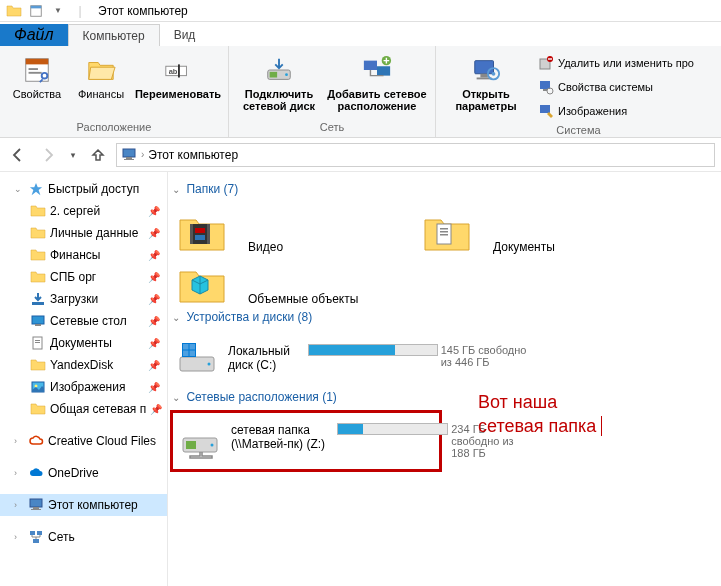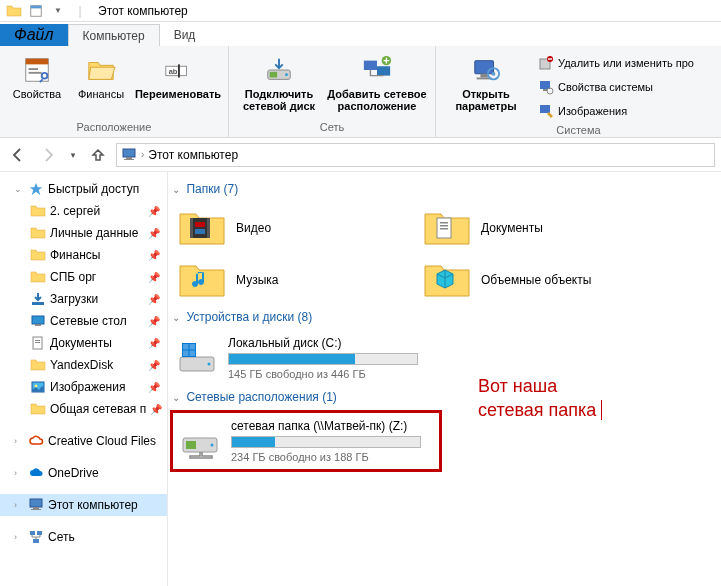--- a/index.html
+++ b/index.html
@@ -39,30 +39,30 @@
 .tree-item.selected { background: #cde8ff; }
 .tree-caret { width: 10px; color: #888; font-size: 9px; }
 .tree-ico { width: 16px; height: 16px; display: inline-flex; align-items: center; justify-content: center; flex-shrink: 0; }
 .tree-item .pin { margin-left: auto; margin-right: 6px; color: #7a7a7a; font-size: 10px; }
 .spacer { height: 10px; }
 
 .content { flex: 1; padding: 6px 4px 6px 2px; overflow: auto; position: relative; }
 .group-hdr { display: flex; align-items: center; gap: 6px; color: #1a5fa6; font-size: 12px; margin: 4px 0 6px 2px; }
 .group-hdr .chev { font-size: 10px; color: #7a7a7a; }
 .folders-grid { display: flex; flex-wrap: wrap; }
-.folder-item { width: 245px; height: 52px; display: flex; align-items: center; gap: 10px; padding-left: 8px; }
+.folder-item { width: 245px; height: 52px; display: flex; align-items: flex-end; gap: 22px; padding-left: 8px; }
 .folder-ico-wrap { width: 48px; height: 40px; position: relative; }
 .folder-back { position: absolute; inset: 0; }
 .folder-overlay { position: absolute; left: 10px; top: 8px; width: 24px; height: 24px; }
 .folder-label { font-size: 12px; }
 
 .drive-item { width: 248px; height: 56px; display: flex; align-items: center; gap: 10px; padding: 4px 6px; }
 .drive-item.highlighted { border: 3px solid #c00000; width: 272px; height: 62px; }
 .drive-ico { width: 42px; height: 42px; display: flex; align-items: center; justify-content: center; }
-.drive-info { flex: 1; display: flex; flex-direction: column; gap: 3px; justify-content: flex-end; }
+.drive-info { flex: 1; display: flex; gap: 3px; justify-content: flex-end; }
 .drive-title { font-size: 12px; }
 .drive-bar { width: 190px; height: 12px; border: 1px solid #b8b8b8; background: #eaeaea; position: relative; }
 .drive-fill { position: absolute; left: 0; top: 0; bottom: 0; background: #26a0da; }
 .drive-sub { font-size: 11px; color: #6b6b6b; }
 
 .annotation { position: absolute; color: #c00000; font-size: 18px; font-family: "Segoe UI", sans-serif; line-height: 24px; }
 .annotation .caret { border-right: 1px solid #c00000; animation: none; }
 
 .folder-svg-back { fill: #ffd86b; stroke: #d9a431; stroke-width: 0.5; }
 </style>
@@ -436,31 +436,20 @@
             </svg>
         </div>
         <span class="folder-label">Документы</span>
       </div>
       <div class="folder-item">
         <div class="folder-ico-wrap">
           <svg class="folder-back" viewBox="0 0 48 40">
               <path d="M2 6h16l3 4h25v26H2z" fill="#ffd86b" stroke="#d9a431"></path>
             </svg>
           <svg class="folder-overlay" viewBox="0 0 24 24">
-              <path d="M10 4v12a3 3 0 11-2-2.8V6l8-2v10a3 3 0 11-2-2.8V4z" fill="#1e90d4"></path>
-            </svg>
-        </div>
-        <span class="folder-label">Музыка</span>
-      </div>
-      <div class="folder-item">
-        <div class="folder-ico-wrap">
-          <svg class="folder-back" viewBox="0 0 48 40">
-              <path d="M2 6h16l3 4h25v26H2z" fill="#ffd86b" stroke="#d9a431"></path>
-            </svg>
-          <svg class="folder-overlay" viewBox="0 0 24 24">
               <path d="M12 2l8 4v10l-8 4-8-4V6z" fill="#26c2e0" stroke="#1a8aa6"></path>
               <path d="M12 2v8l8-4M12 10l-8-4M12 10v10" stroke="#1a8aa6" fill="none"></path>
             </svg>
         </div>
         <span class="folder-label">Объемные объекты</span>
       </div>
     </div>
 
     <div class="group-hdr">
       <span class="chev">⌄</span>
@@ -502,18 +491,18 @@
       </span>
       <div class="drive-info">
         <span class="drive-title">сетевая папка (\\Матвей-пк) (Z:)</span>
         <div class="drive-bar">
             <div class="drive-fill" id="fill-net" style="width: 23%;"></div>
           </div>
         <span class="drive-sub">234 ГБ свободно из 188 ГБ</span>
       </div>
     </div>
 
-    <div class="annotation" style="left:310px; top:202px;">
+    <div class="annotation" style="left:310px; top:218px;">
       <div>Вот наша</div>
       <div><span>сетевая папка</span><span class="caret">&nbsp;</span></div>
     </div>
   </div>
 </div>
 
 </body></html>

